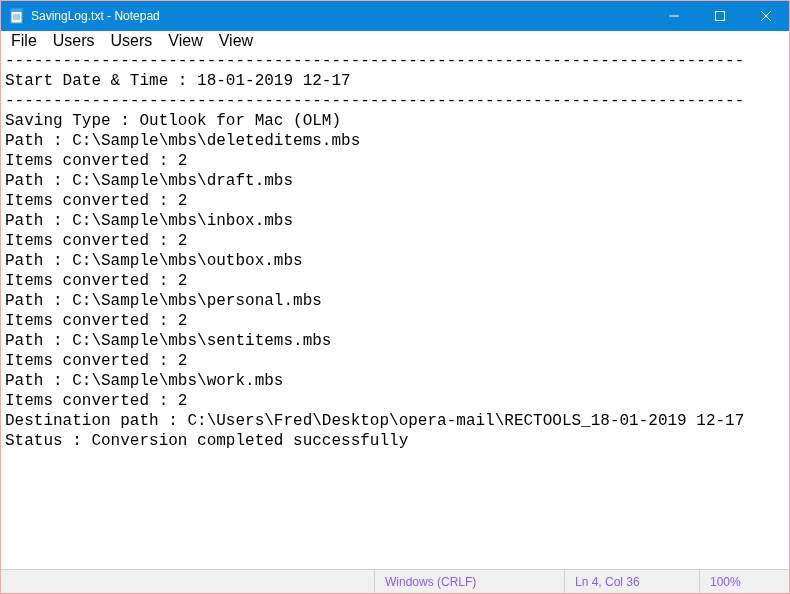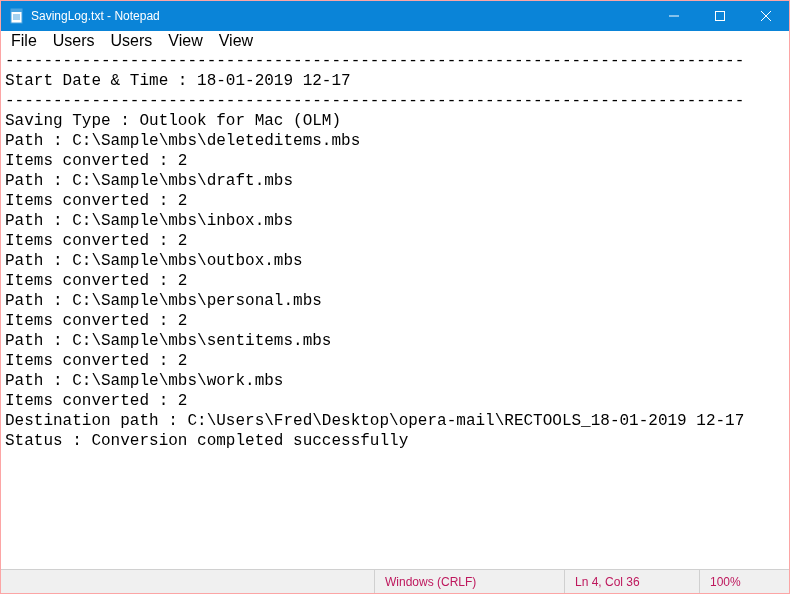--- a/index.html
+++ b/index.html
@@ -82,21 +82,21 @@
     color: #000;
   }
 
   
   .statusbar {
     height: 23px;
     background: #f0f0f0;
     border-top: 1px solid #d0d0d0;
     display: flex;
     font-size: 12px;
-    color: #be185d;
+    color: #8b5cf6;
   }
   .status-cell {
     border-left: 1px solid #d0d0d0;
     display: flex;
     align-items: center;
     padding: 0 10px;
     box-sizing: border-box;
     white-space: nowrap;
   }
   .status-flex { flex: 1 1 auto; border-left: none; }

